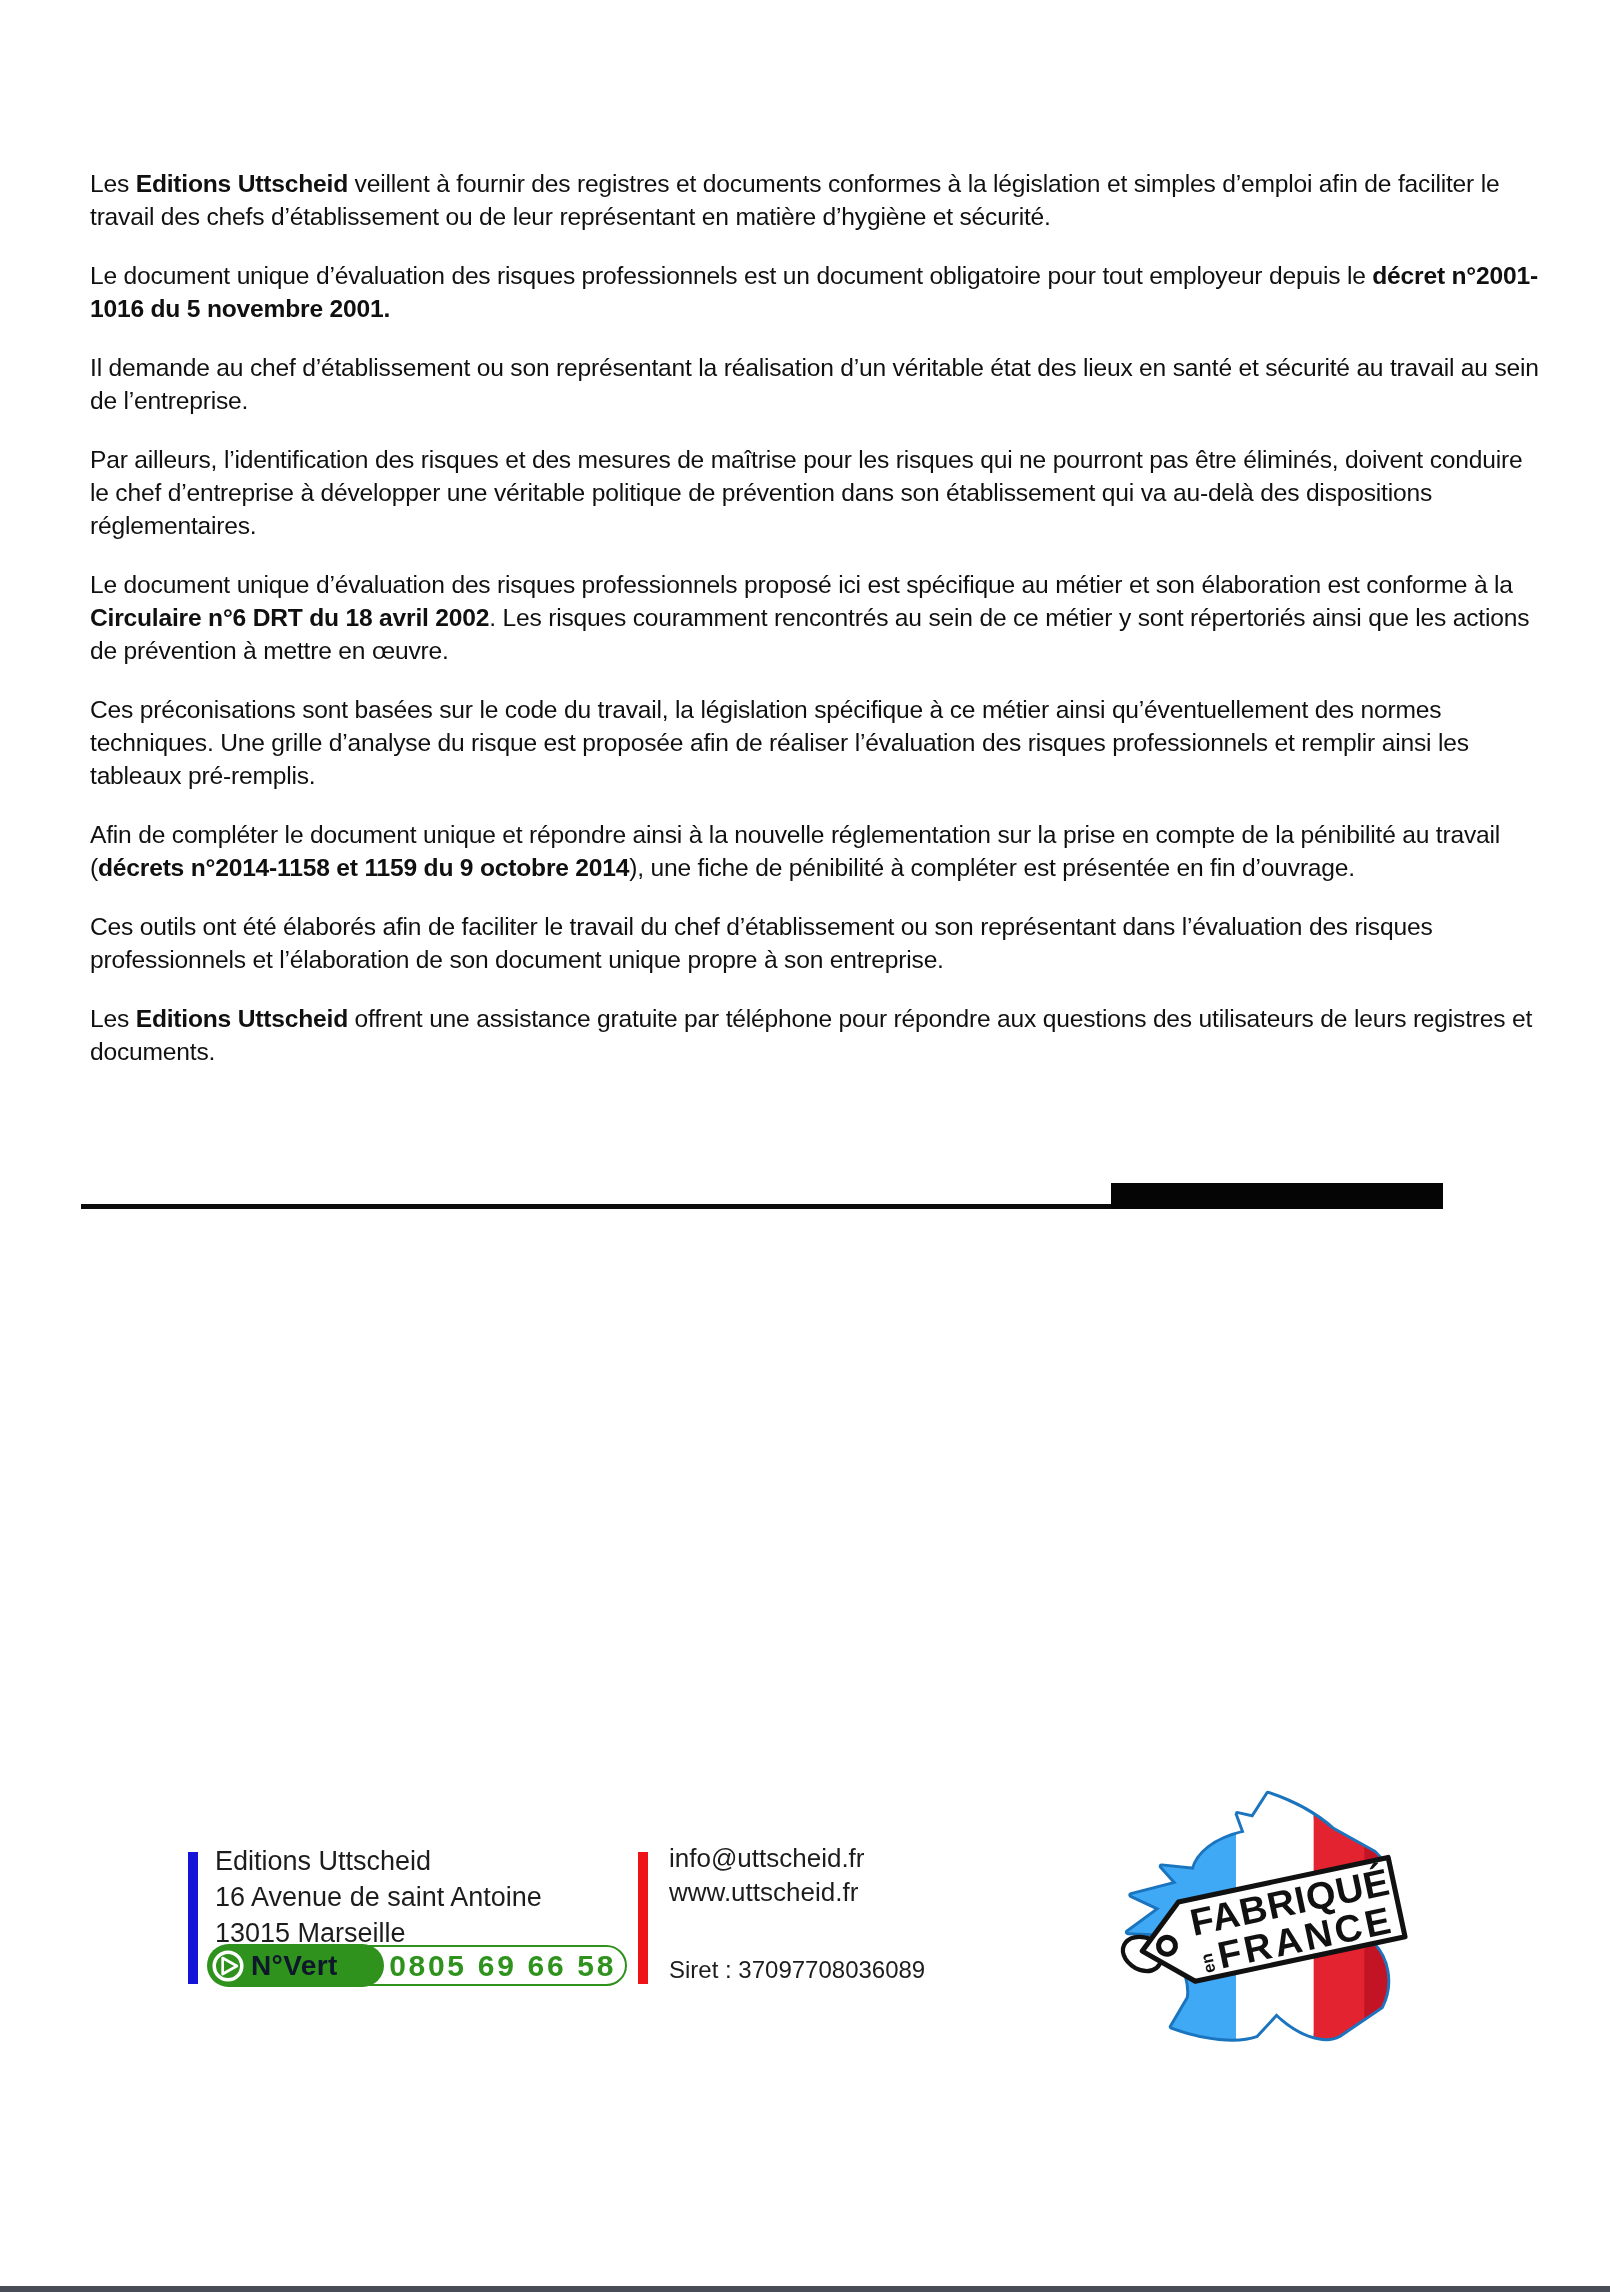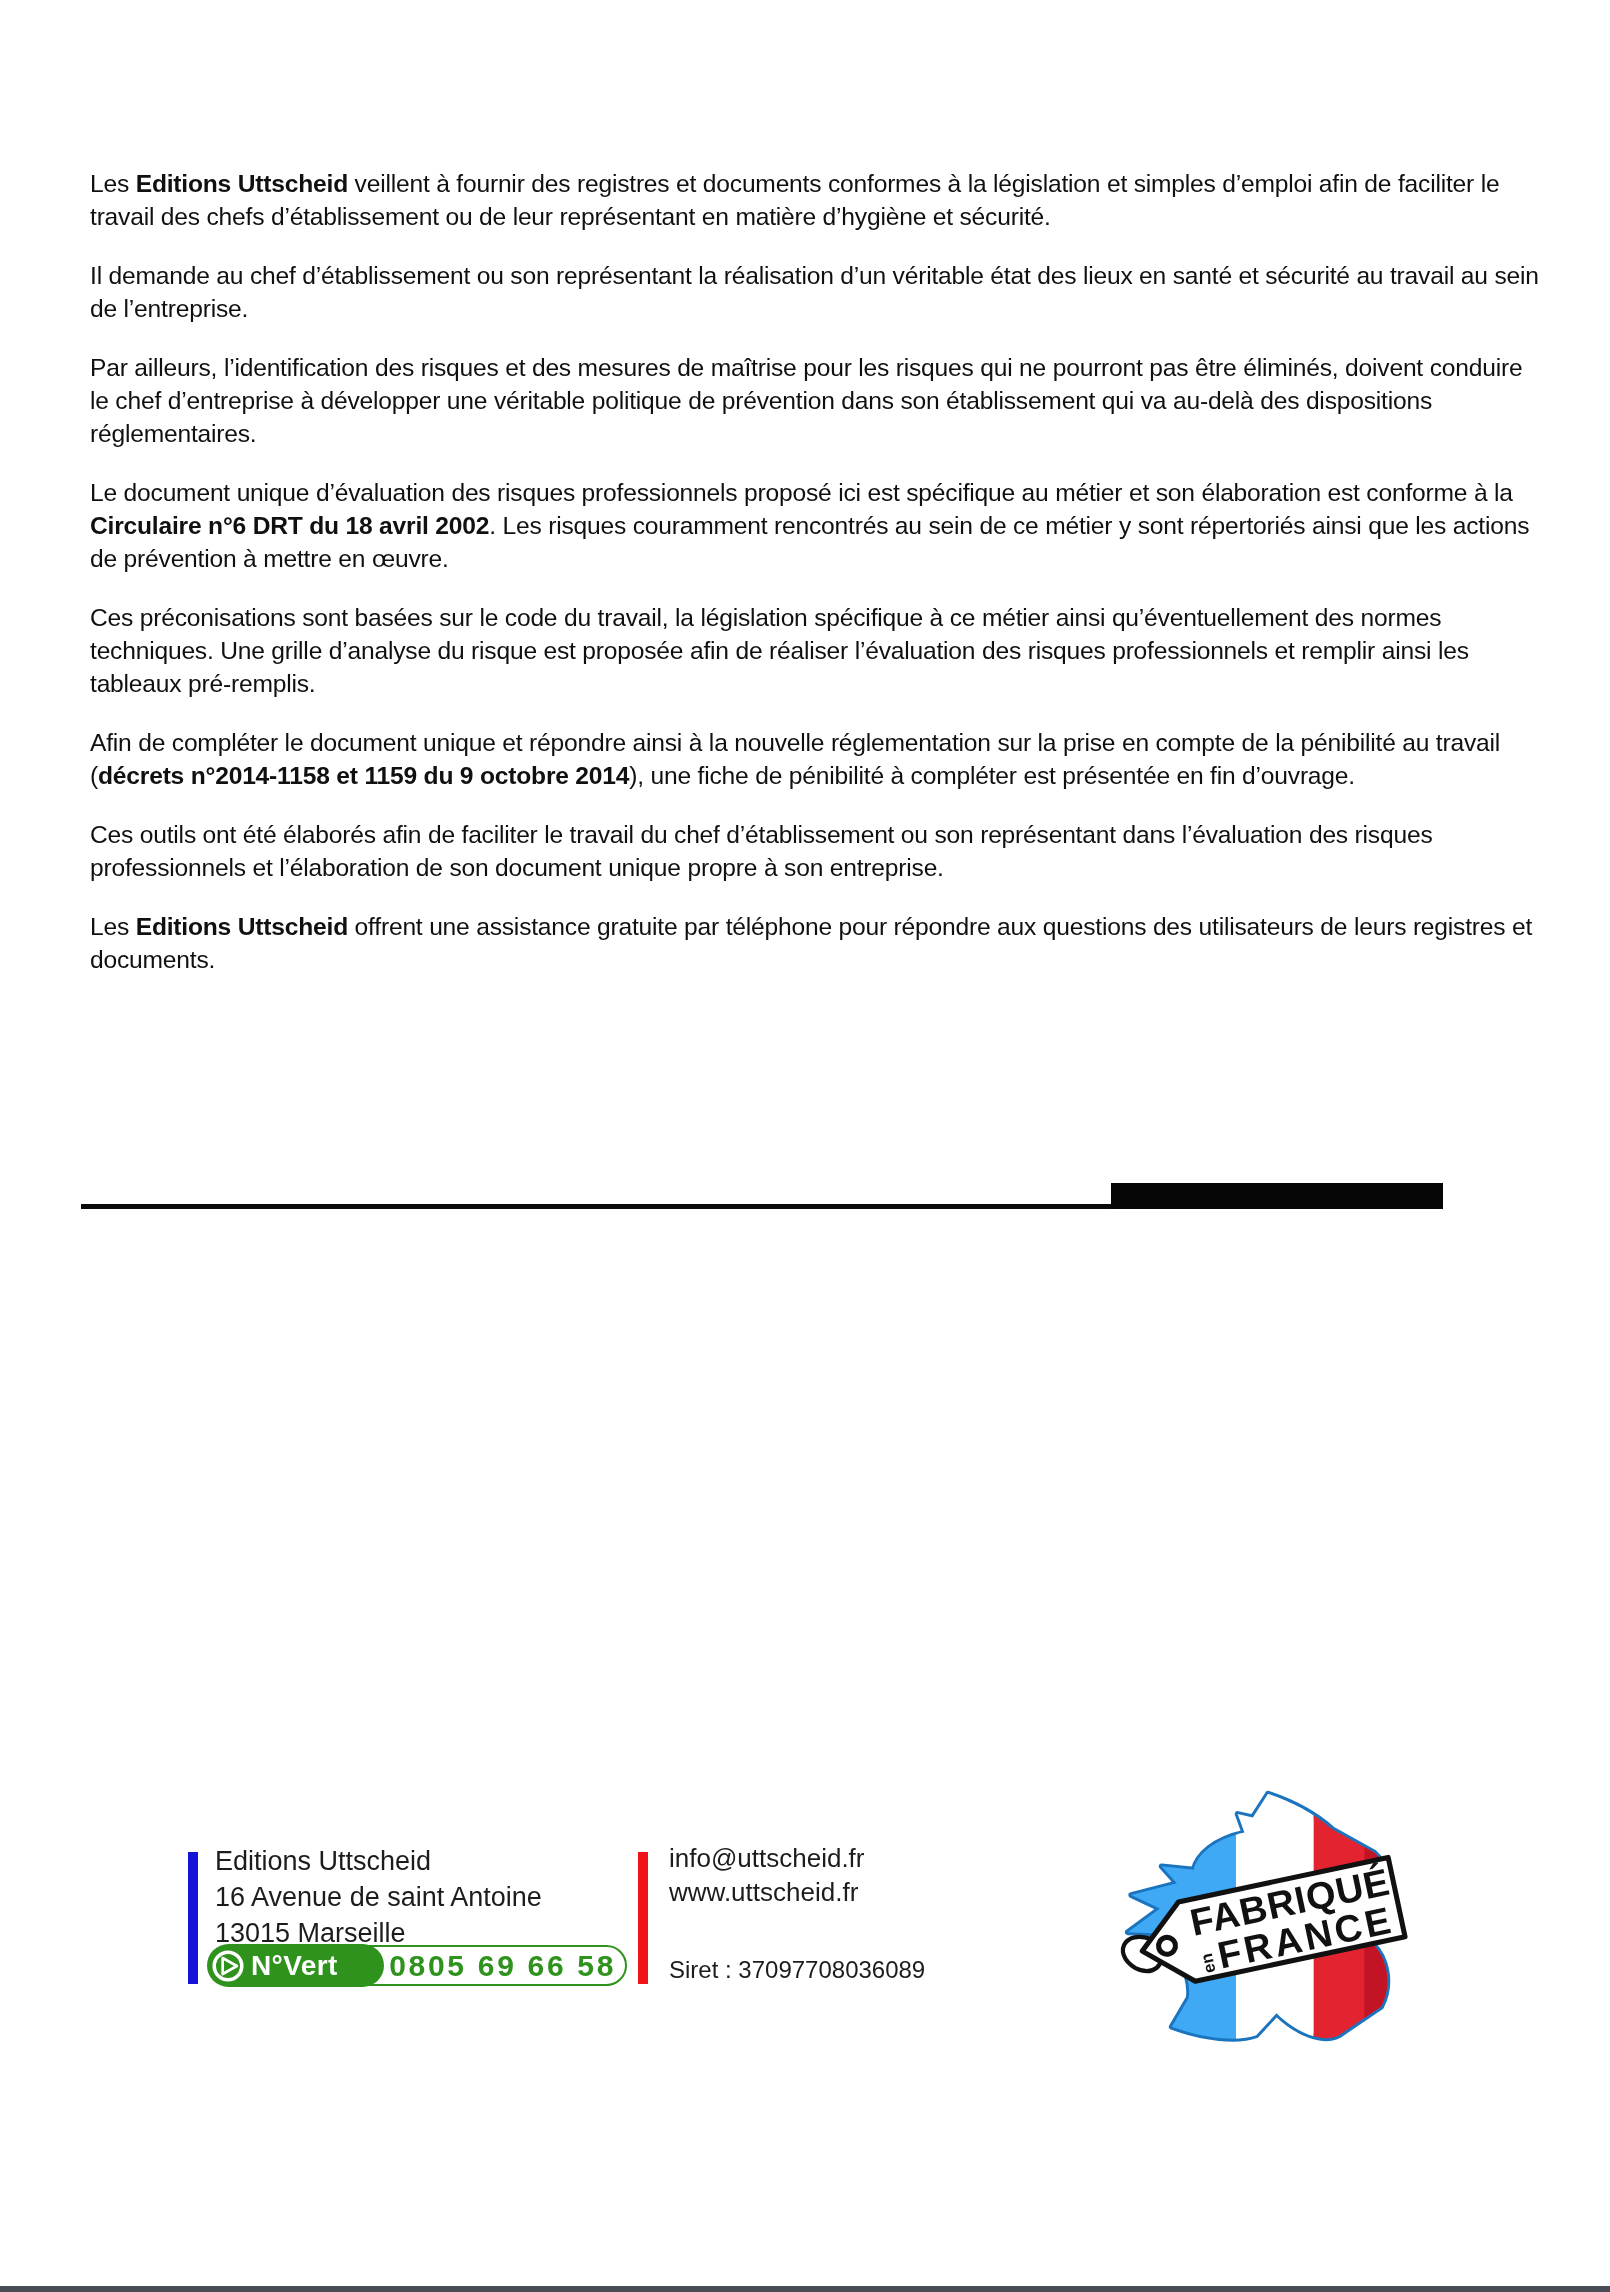--- a/index.html
+++ b/index.html
@@ -64,21 +64,21 @@
   }
   .nvert-left {
     position:absolute; left:-2.7px; top:-2.7px; bottom:-2.7px; width:177px;
     background:#2e921d;
     border-radius:21.5px;
     display:flex; align-items:center;
   }
   .nvert-circle { margin-left:4.5px; width:32px; height:32px; display:block; }
   .nvert-label {
     margin-left:7.2px;
-    color:#ffffff; font-weight:bold; font-size:28px;
+    color:#0f172a; font-weight:bold; font-size:28px;
     letter-spacing:0.4px;
     white-space:nowrap;
   }
   .nvert-number {
     position:absolute; left:181px; right:10.7px; top:0; bottom:0;
     display:flex; align-items:center; justify-content:center;
     font-family:Liberation Sans, sans-serif;
     font-weight:bold; font-size:30px; letter-spacing:2.7px;
     color:#2e921d; white-space:nowrap;
   }
@@ -92,20 +92,21 @@
     background:#474c56;
   }
 </style>
 </head>
 <body>
 
 <div class="page">
 
   <div class="text-block">
     <p><span>Les </span><span class="seg-bold">Editions Uttscheid</span><span> veillent à fournir des registres et documents conformes à la législation et simples d’emploi afin de faciliter le travail des chefs d’établissement ou de leur représentant en matière d’hygiène et sécurité.</span></p>
+    <p><span>Le document unique d’évaluation des risques professionnels est un document obligatoire pour tout employeur depuis le </span><span class="seg-bold">décret n°2001-1016 du 5 novembre 2001.</span></p>
     <p><span>Il demande au chef d’établissement ou son représentant la réalisation d’un véritable état des lieux en santé et sécurité au travail au sein de l’entreprise.</span></p>
     <p><span>Par ailleurs, l’identification des risques et des mesures de maîtrise pour les risques qui ne pourront pas être éliminés, doivent conduire le chef d’entreprise à développer une véritable politique de prévention dans son établissement qui va au-delà des dispositions réglementaires.</span></p>
     <p><span>Le document unique d’évaluation des risques professionnels proposé ici est spécifique au métier et son élaboration est conforme à la </span><span class="seg-bold">Circulaire n°6 DRT du 18 avril 2002</span><span>. Les risques couramment rencontrés au sein de ce métier y sont répertoriés ainsi que les actions de prévention  à mettre en œuvre.</span></p>
     <p><span>Ces préconisations sont basées sur le code du travail, la législation spécifique à ce métier ainsi qu’éventuellement des normes techniques. Une grille d’analyse du risque est proposée afin de réaliser l’évaluation des risques professionnels et remplir ainsi les tableaux pré-remplis.</span></p>
     <p><span>Afin de compléter le document unique et répondre ainsi à la nouvelle réglementation  sur la prise en compte de la pénibilité au travail (</span><span class="seg-bold">décrets n°2014-1158 et 1159 du 9 octobre 2014</span><span>), une fiche de pénibilité à compléter est présentée en fin d’ouvrage.</span></p>
     <p><span>Ces outils ont été élaborés afin de faciliter le travail du chef d’établissement ou son représentant dans l’évaluation des risques professionnels et l’élaboration de son document unique propre à son entreprise.</span></p>
     <p><span>Les </span><span class="seg-bold">Editions Uttscheid</span><span> offrent une assistance gratuite par téléphone pour répondre aux questions des utilisateurs de leurs registres et documents.</span></p>
   </div>
 
   <div class="divider-thin"></div>

